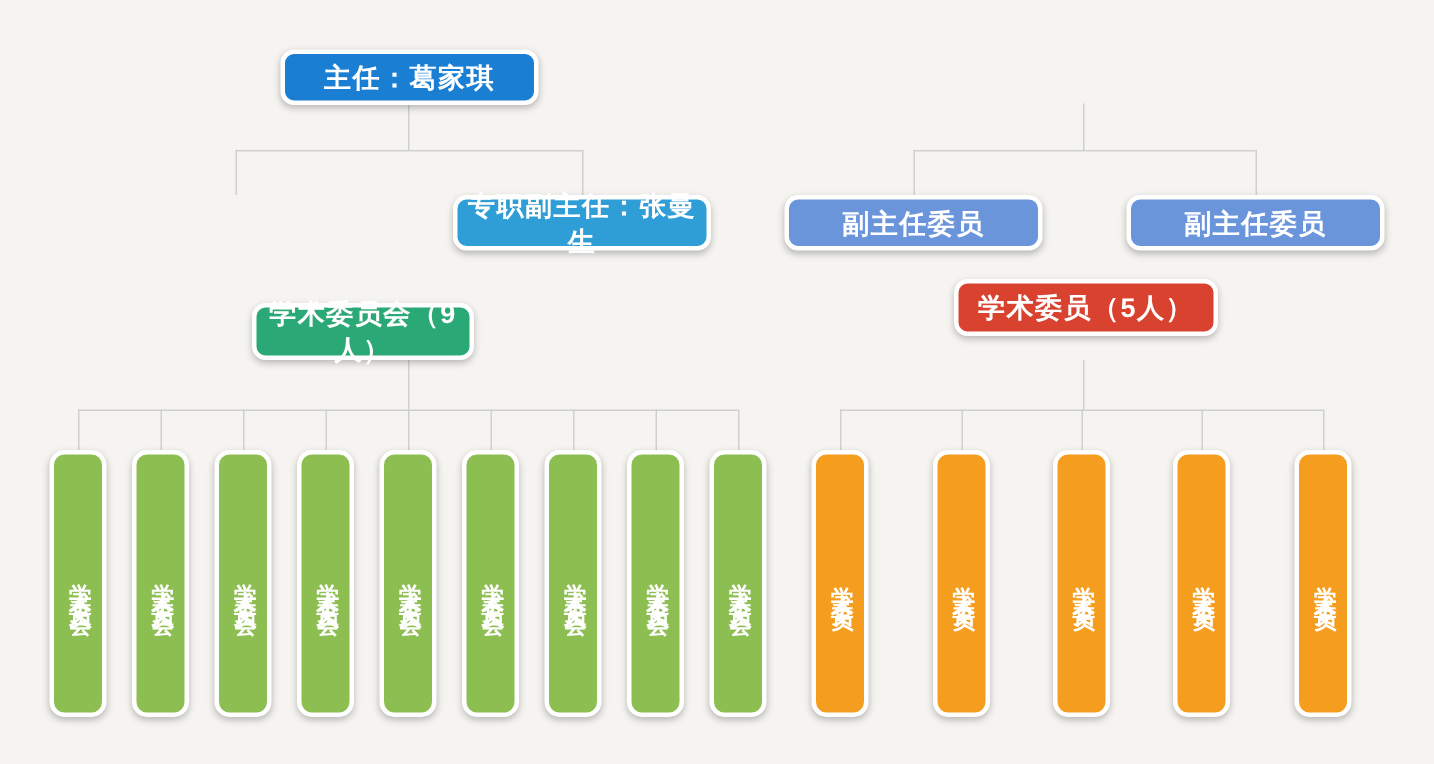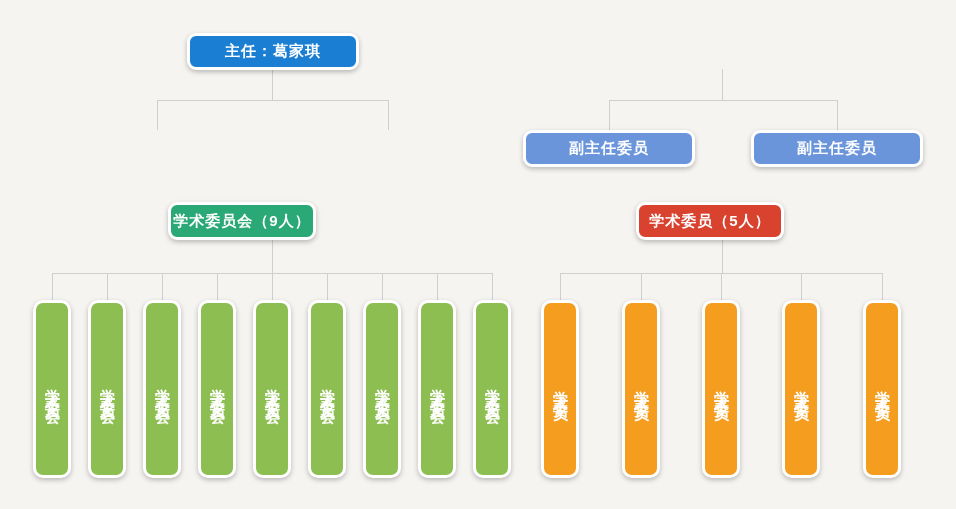--- a/index.html
+++ b/index.html
@@ -14,21 +14,21 @@
   
   .hline, .vline { position: absolute; background: #cfcfcf; z-index: 1; }
   .hline { height: 1px; }
   .vline { width: 1px; }
 
   
   .node {
     position: absolute; box-sizing: border-box; z-index: 2;
     border: 3px solid #ffffff; border-radius: 9px;
     box-shadow: 0 2px 5px rgba(0,0,0,0.25);
-    color: #ffffff; font-weight: bold; font-size: 15px;
+    color: #ffffff; font-weight: bold; font-size: 18px;
     display: flex; align-items: center; justify-content: center;
     text-align: center; letter-spacing: 1px;
   }
   .v-node {
     writing-mode: vertical-rl;
     letter-spacing: 5px;
     border-radius: 10px;
     font-size: 15px;
   }
   .c-blue       { background: #1a7fd2; }
@@ -68,35 +68,36 @@
 
   <div class="vline" style="left:722px; top:240px; height:33px;"></div>
   <div class="hline" style="left:560px; top:273px; width:322px;"></div>
   <div class="vline" style="left:560px; top:273px; height:27px;"></div>
   <div class="vline" style="left:641px; top:273px; height:27px;"></div>
   <div class="vline" style="left:721px; top:273px; height:27px;"></div>
   <div class="vline" style="left:801px; top:273px; height:27px;"></div>
   <div class="vline" style="left:882px; top:273px; height:27px;"></div>
 
   <div class="node c-blue" style="left:187px; top:33px; width:172px; height:37px;">主任：葛家琪</div>
+  <div class="node c-lightblue" style="left:302px; top:130px; width:172px; height:37px;">专职副主任：张曼生</div>
   <div class="node c-green" style="left:168px; top:202px; width:148px; height:38px;">学术委员会（9人）</div>
 
   <div class="node v-node c-leaf" style="left:33px;  top:300px; width:38px; height:178px;">学术委员会</div>
   <div class="node v-node c-leaf" style="left:88px;  top:300px; width:38px; height:178px;">学术委员会</div>
   <div class="node v-node c-leaf" style="left:143px; top:300px; width:38px; height:178px;">学术委员会</div>
   <div class="node v-node c-leaf" style="left:198px; top:300px; width:38px; height:178px;">学术委员会</div>
   <div class="node v-node c-leaf" style="left:253px; top:300px; width:38px; height:178px;">学术委员会</div>
   <div class="node v-node c-leaf" style="left:308px; top:300px; width:38px; height:178px;">学术委员会</div>
   <div class="node v-node c-leaf" style="left:363px; top:300px; width:38px; height:178px;">学术委员会</div>
   <div class="node v-node c-leaf" style="left:418px; top:300px; width:38px; height:178px;">学术委员会</div>
   <div class="node v-node c-leaf" style="left:473px; top:300px; width:38px; height:178px;">学术委员会</div>
 
   <div class="node c-periwinkle" style="left:523px; top:130px; width:172px; height:37px;">副主任委员</div>
   <div class="node c-periwinkle" style="left:751px; top:130px; width:172px; height:37px;">副主任委员</div>
-  <div class="node c-red" style="left:636px; top:202px; width:148px; height:38px;">学术委员（5人）</div>
+  <div class="node c-red" style="left:636px; top:186px; width:176px; height:38px;">学术委员（5人）</div>
 
   <div class="node v-node c-orange" style="left:541px; top:300px; width:38px; height:178px;">学术委员</div>
   <div class="node v-node c-orange" style="left:622px; top:300px; width:38px; height:178px;">学术委员</div>
   <div class="node v-node c-orange" style="left:702px; top:300px; width:38px; height:178px;">学术委员</div>
   <div class="node v-node c-orange" style="left:782px; top:300px; width:38px; height:178px;">学术委员</div>
   <div class="node v-node c-orange" style="left:863px; top:300px; width:38px; height:178px;">学术委员</div>
 
 </div>
 
 </body></html>

